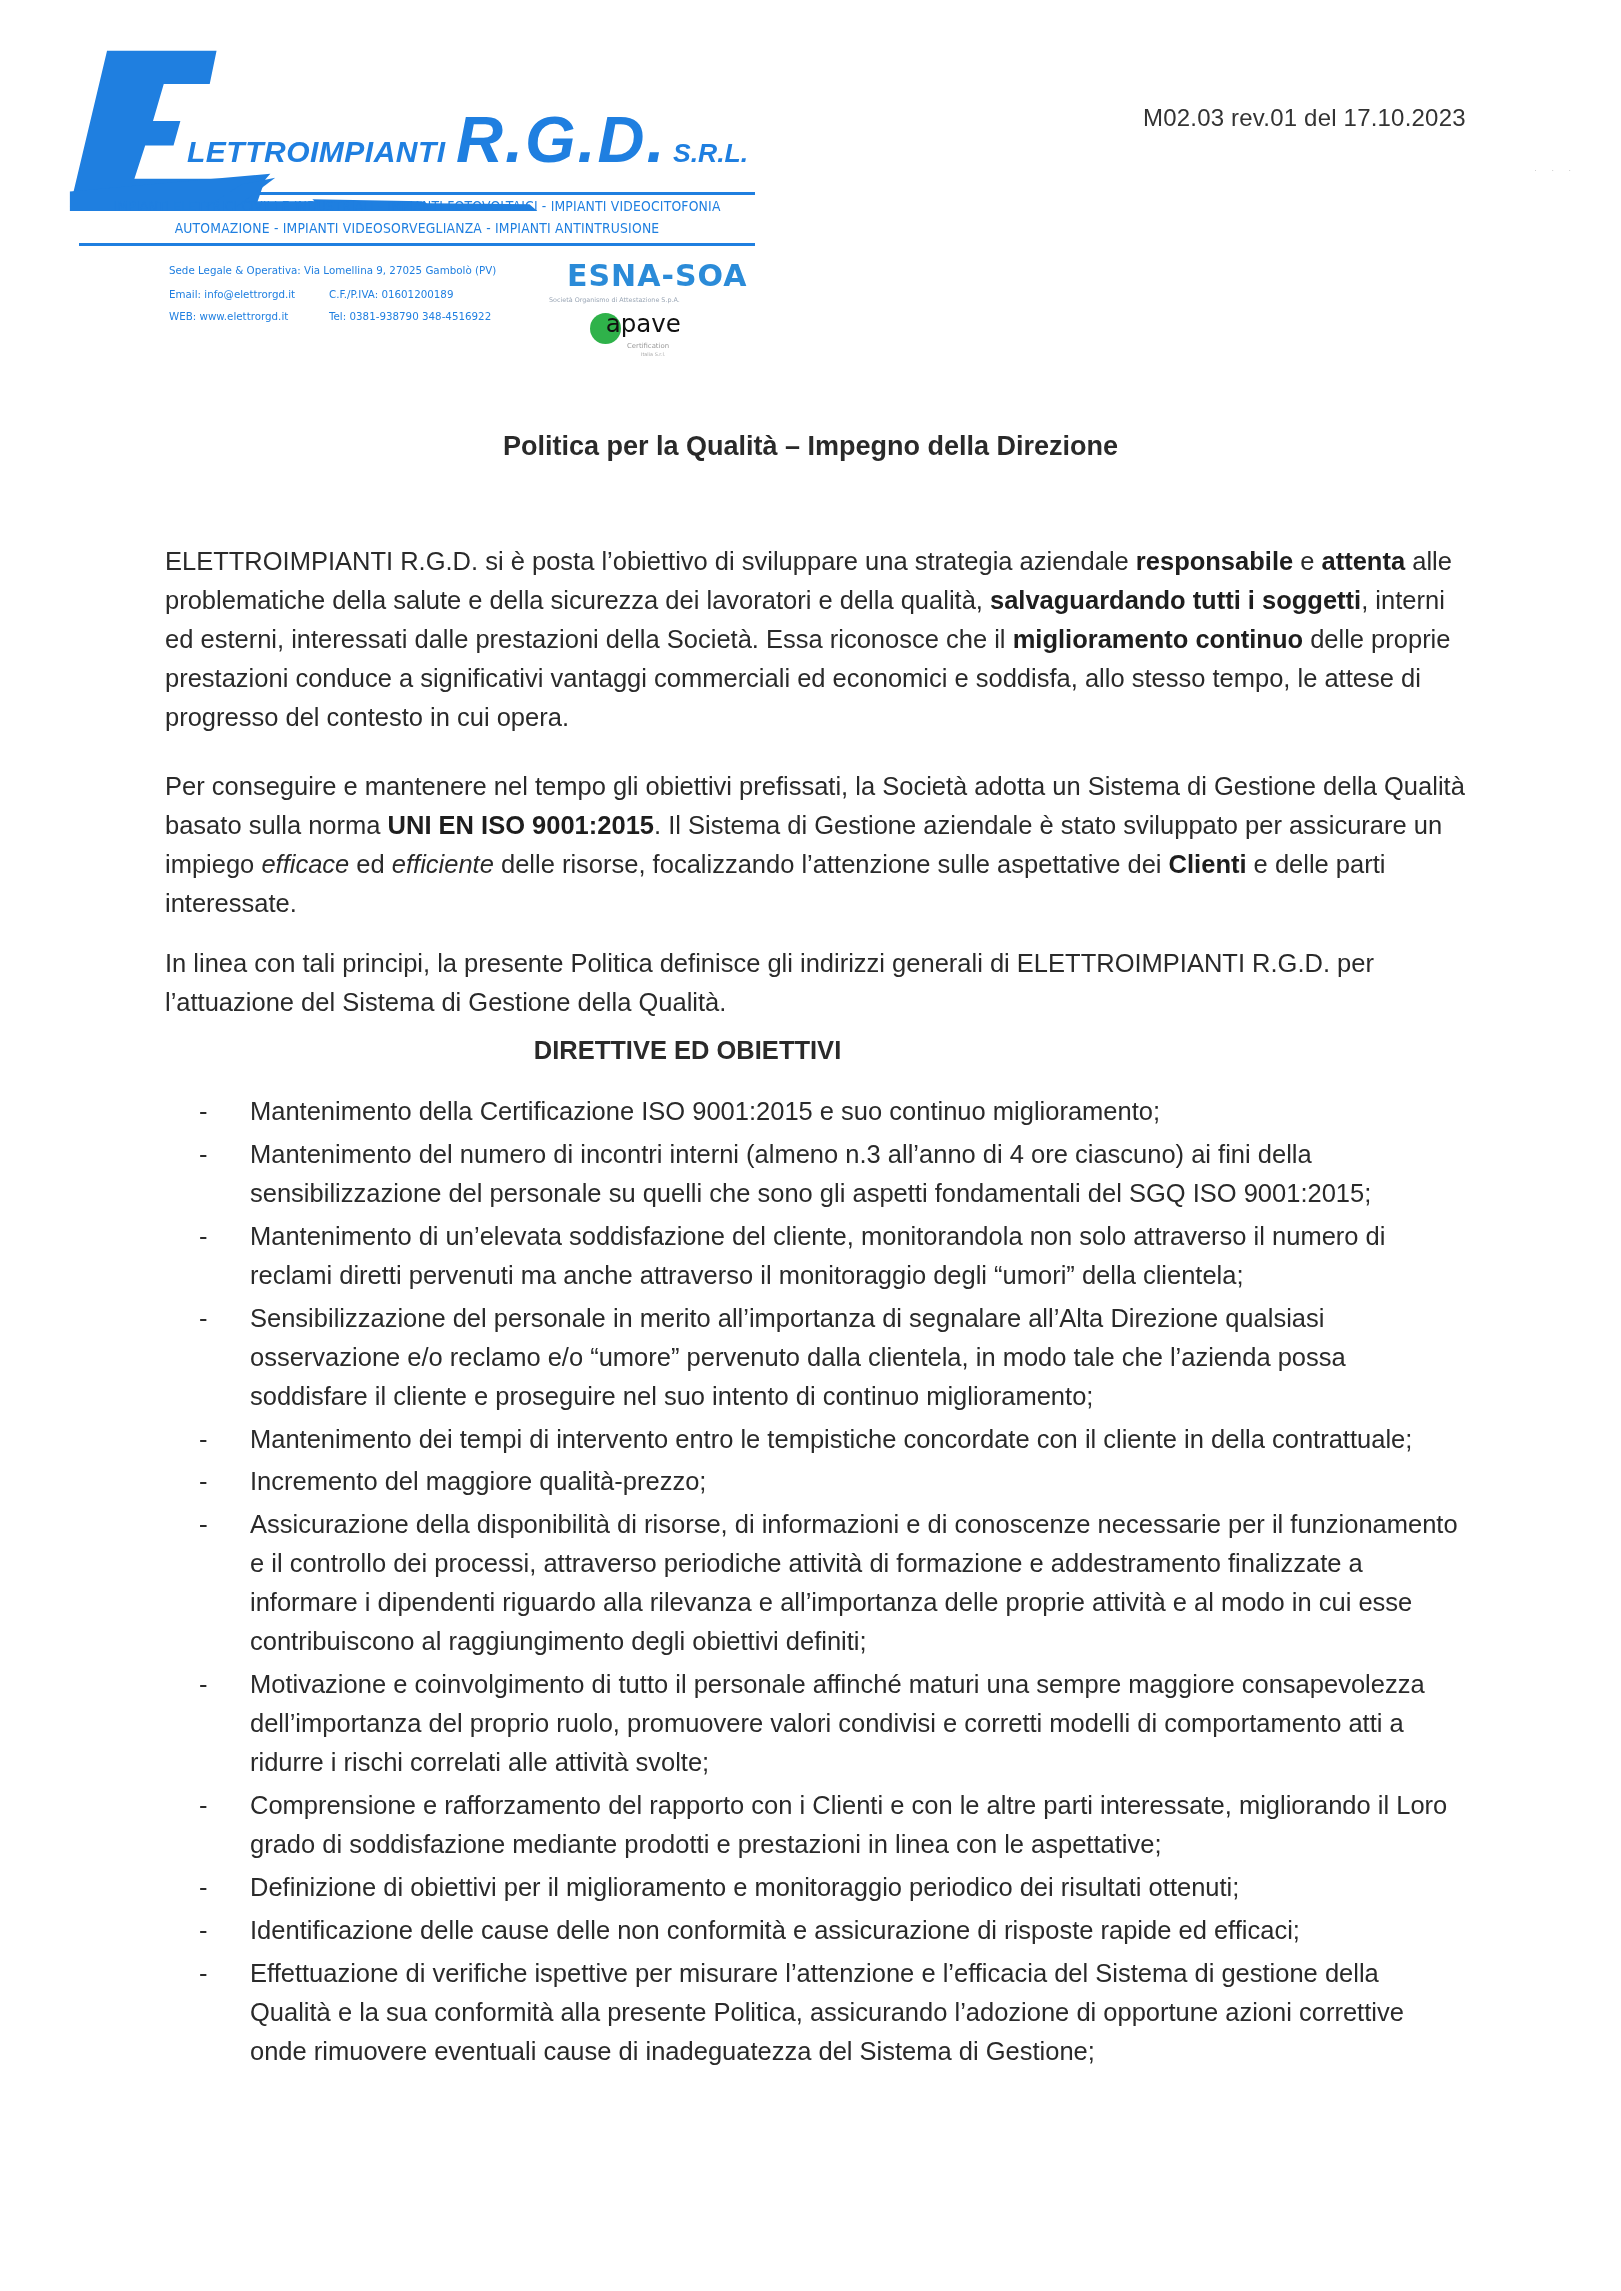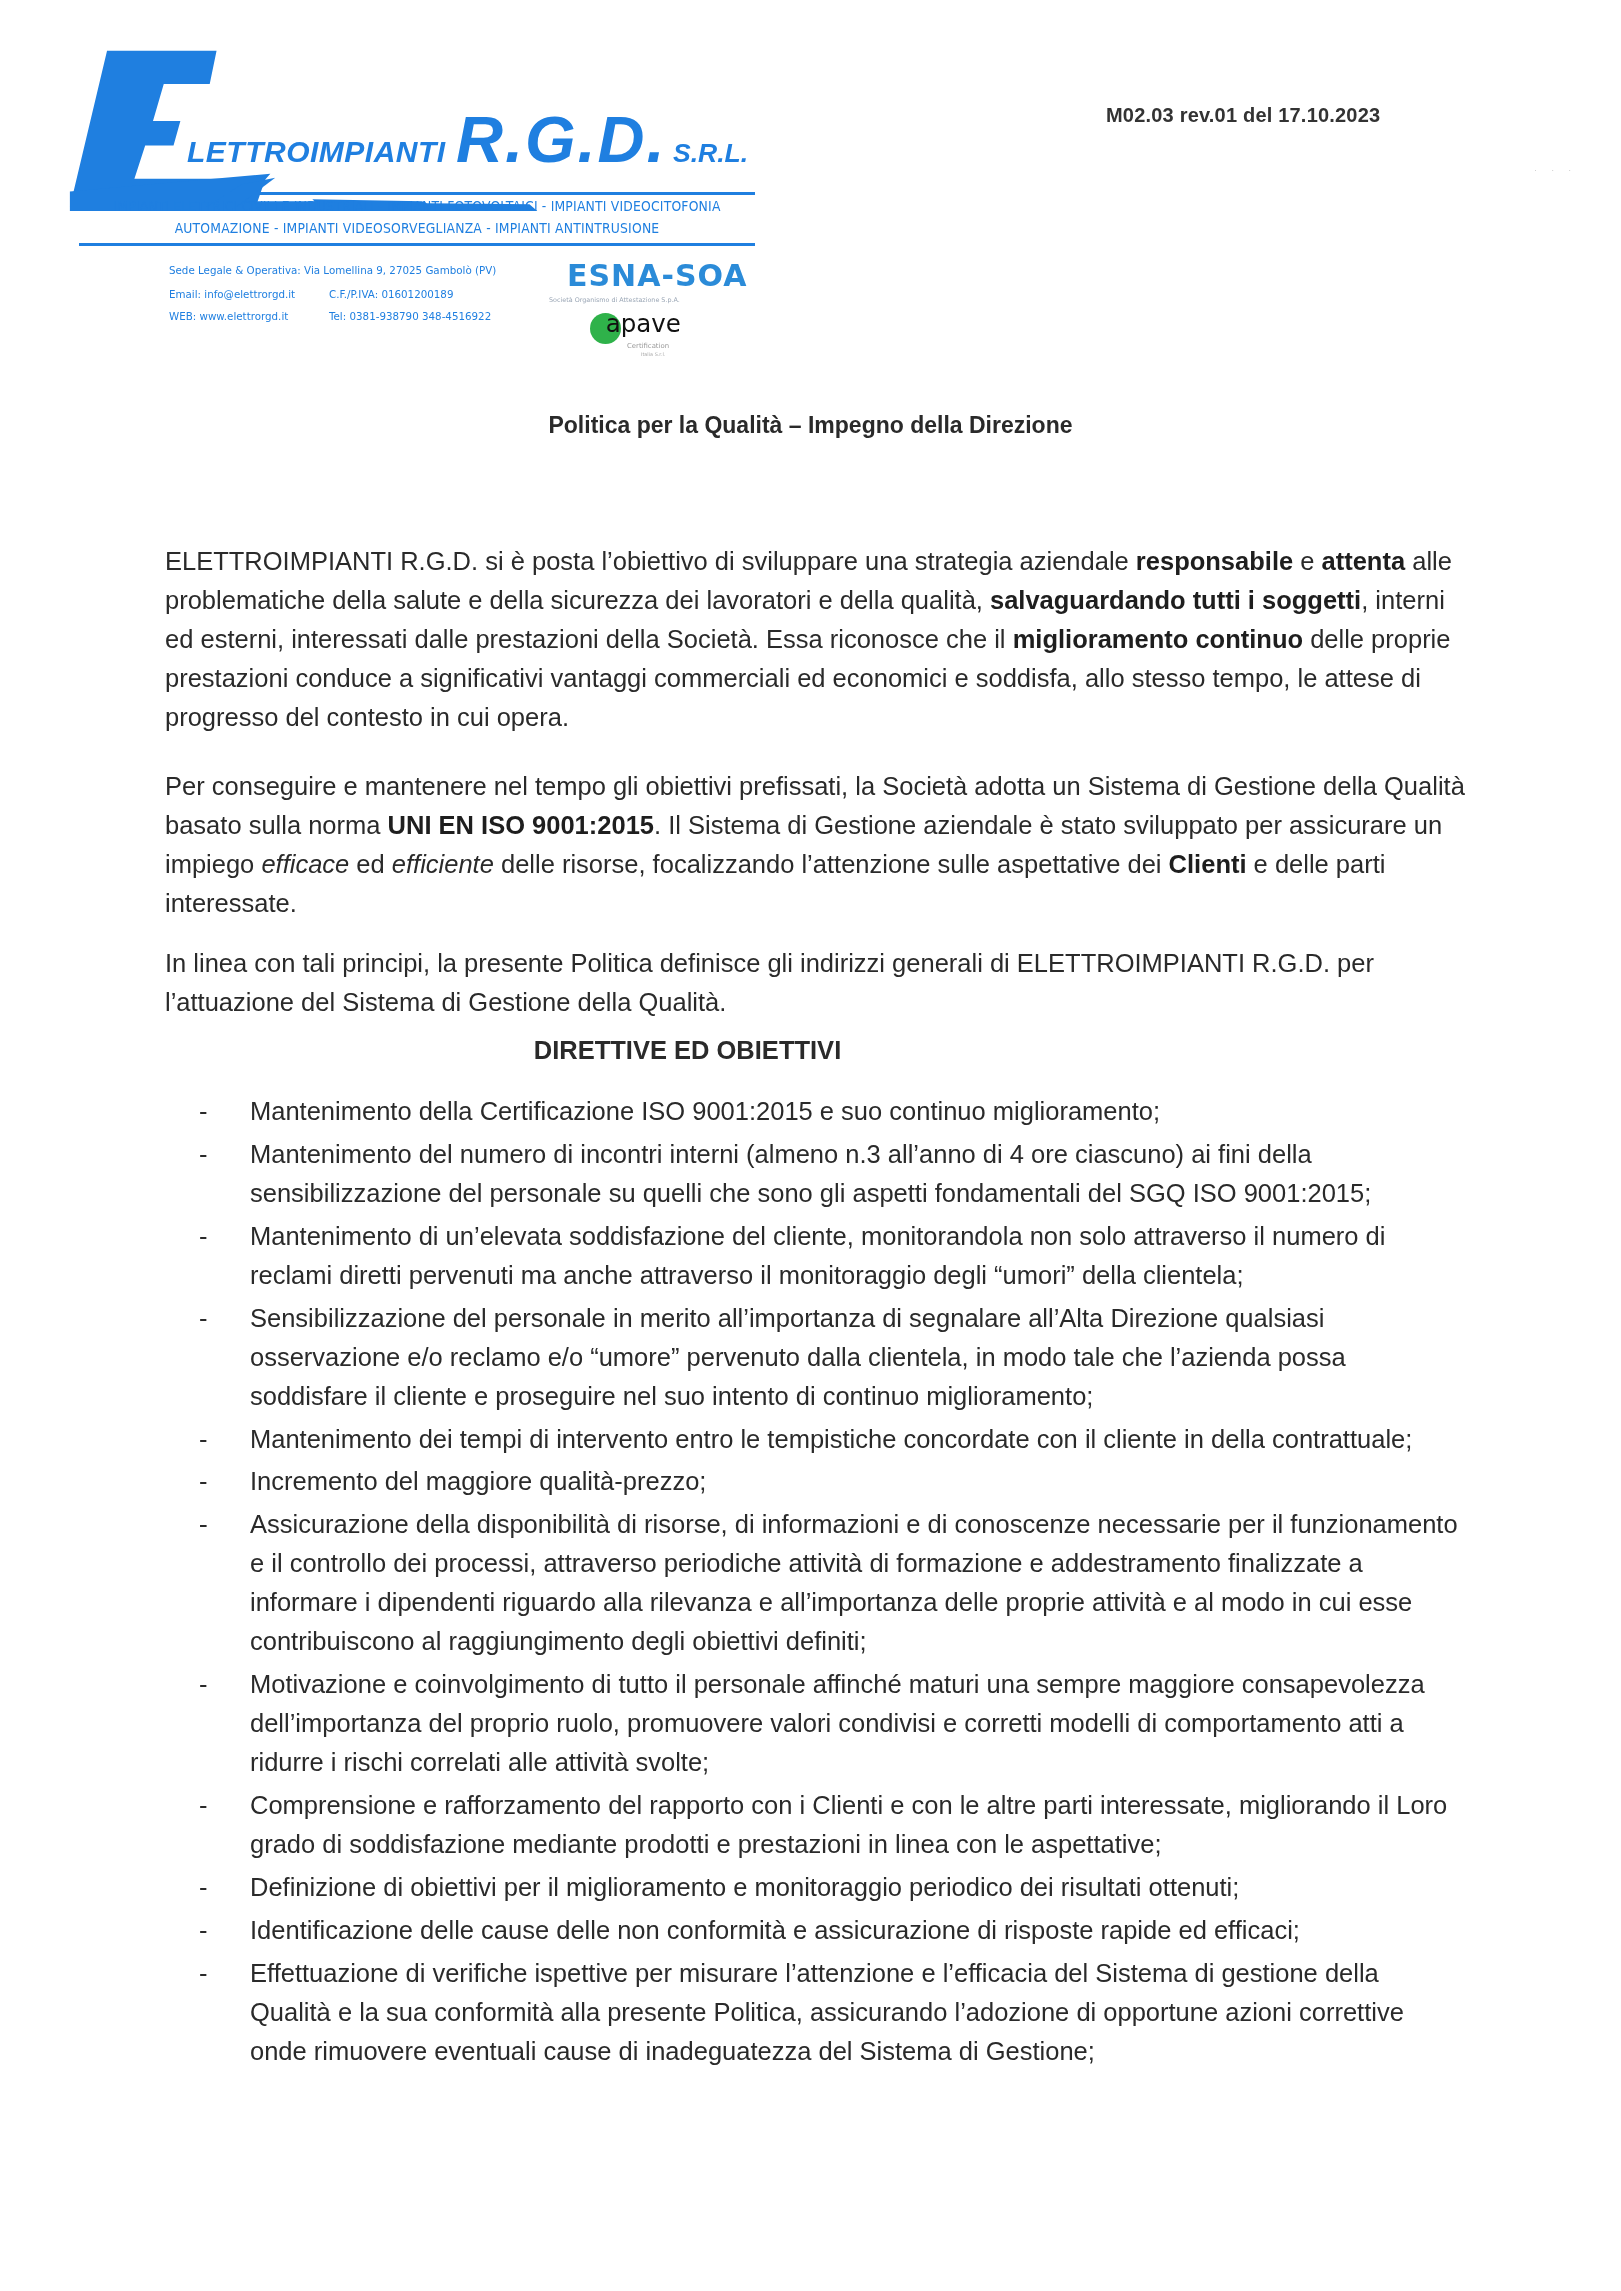--- a/index.html
+++ b/index.html
@@ -28,27 +28,27 @@
               font-family: "DejaVu Sans", sans-serif; font-size: 6.4px; white-space: nowrap; }
   .apave { position: absolute; left: 521px; top: 272px; width: 108px; height: 55px; }
   .apave .dot { position: absolute; left: 0; top: 5.9px; width: 31px; height: 31px; border-radius: 50%; background: #2fb24a; }
   .apave .word { position: absolute; left: 15.7px; top: 2px; font-family: "DejaVu Sans", sans-serif;
                  font-size: 24.5px; color: #111; }
   .apave .cert { position: absolute; left: 37px; top: 35px; font-family: "DejaVu Sans", sans-serif;
                  font-size: 6.9px; color: #999; }
   .apave .cert2 { position: absolute; left: 51px; top: 44px; font-family: "DejaVu Sans", sans-serif;
                   font-size: 4.9px; color: #aaa; }
 
-  .doc-code { position: absolute; left: 1106px; top: 104px; font-size: 20px; color: #333;
-              font-family: "Liberation Sans", sans-serif; letter-spacing: 0.2px; font-weight: bold; }
+  .doc-code { position: absolute; left: 1143px; top: 104px; font-size: 24px; color: #333;
+              font-family: "Liberation Sans", sans-serif; letter-spacing: 0.2px; }
   .scan-specks { position: absolute; left: 1534px; top: 165px; font-size: 8.8px; color: #c9c9c9; letter-spacing: 5.9px; }
 
   
-  .title { position: absolute; left: 0; width: 1621px; top: 412px; text-align: center;
-           font-size: 23px; font-weight: bold; color: #2a2a2a; }
+  .title { position: absolute; left: 0; width: 1621px; top: 431px; text-align: center;
+           font-size: 27px; font-weight: bold; color: #2a2a2a; }
   .para { position: absolute; left: 153px; width: 1313px; font-size: 25.5px; line-height: 39px;
           color: #2a2a2a; margin: 12px; }
   .para b { font-weight: bold; color: #1e1e1e; }
   .para i { font-style: italic; }
 
   .section-heading { position: absolute; left: 0; width: 1375px; top: 1036px; text-align: center;
                      font-size: 25.5px; font-weight: bold; color: #2a2a2a; }
 
   .directives { position: absolute; left: 0; top: 1092px; width: 1621px; margin: 0; padding: 0; list-style: none; }
   .directive { position: relative; padding-left: 250px; width: 1215px; font-size: 25.5px; line-height: 39px;

